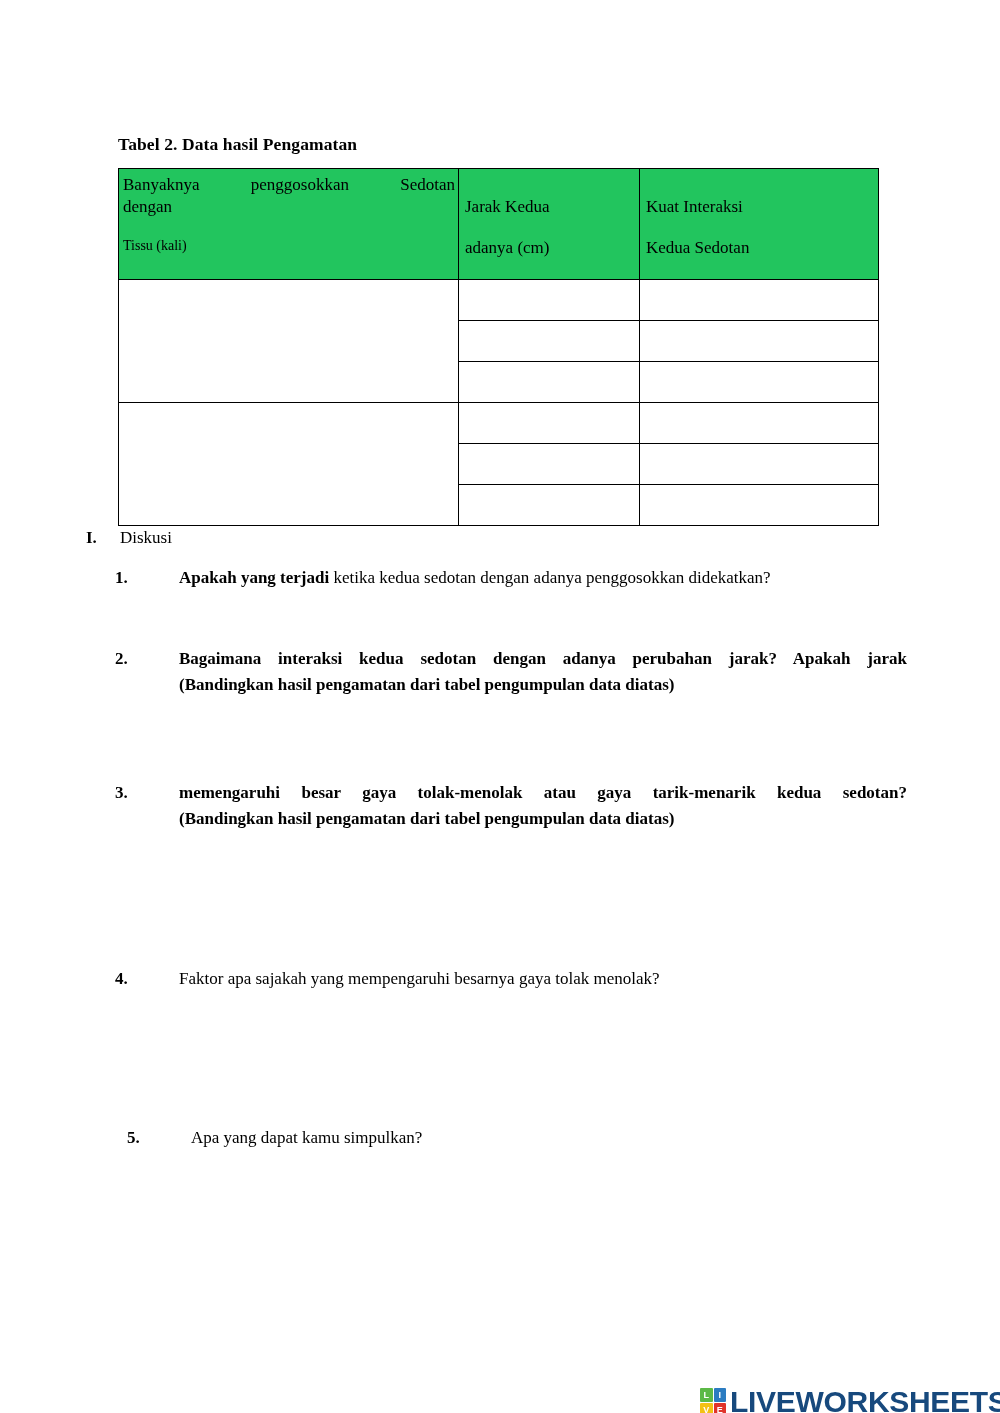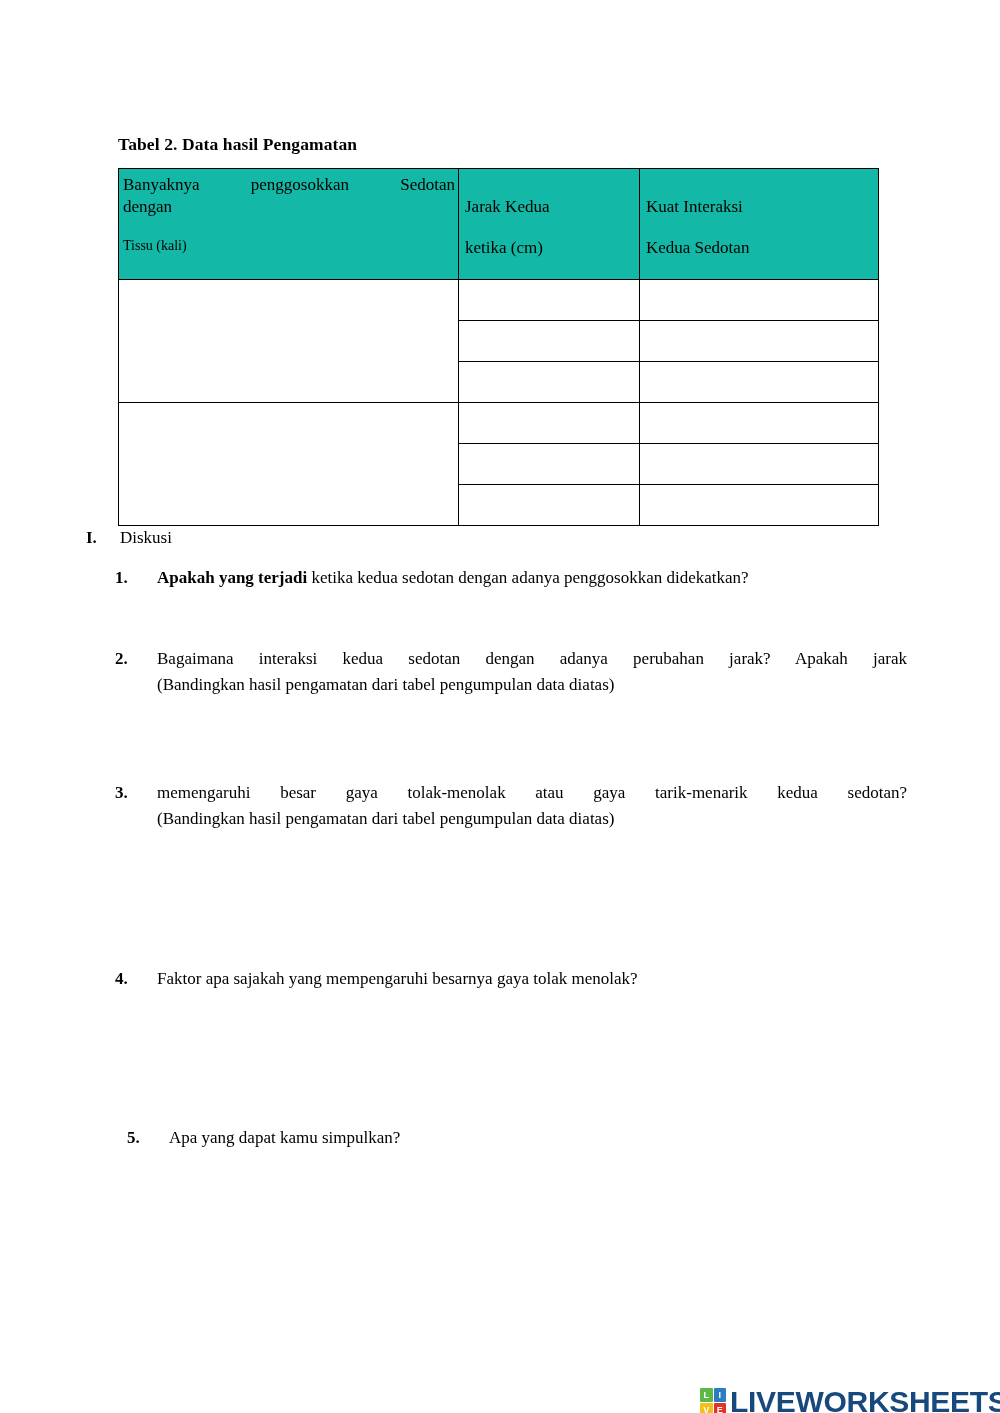--- a/index.html
+++ b/index.html
@@ -42,21 +42,21 @@
     width: 760px;
     border-collapse: collapse;
     table-layout: fixed;
   }
   .obs-table td {
     border: 1.3px solid #000000;
     padding: 0;
     vertical-align: top;
   }
   .obs-table .hdr {
-    background: #14b8a6;
+    background: #22c55e;
     height: 110px;
     position: relative;
   }
   .col-a { width: 340px; }
   .col-b { width: 181px; }
   .col-c { width: 239px; }
 
   .hdr-a-line1 {
     position: absolute;
     left: 4px;
@@ -132,35 +132,36 @@
   }
   .q .num {
     position: absolute;
     left: 0;
     top: 0;
     width: 40px;
     font-weight: bold;
   }
   .q .txt {
     display: block;
-    margin-left: 42px;
+    margin-left: 64px;
     text-align: justify;
   }
   .q b { font-weight: bold; }
 
   .q1 { left: 115px; top: 549px; width: 800px; }
   .q2 { left: 115px; top: 630px; width: 792px; }
   .q3 { left: 115px; top: 764px; width: 792px; }
   .q4 { left: 115px; top: 950px; width: 800px; }
   .q5 { left: 127px; top: 1109px; width: 800px; }
 
   .justified-block span.ln {
     display: block;
     text-align: justify;
     text-align-last: justify;
+    font-weight: bold;
   }
   .justified-block span.ln.last {
     text-align-last: left;
   }
 
   
   .lw-logo {
     position: absolute;
     left: 700px;
     top: 1371px;
@@ -214,21 +215,21 @@
     </colgroup>
     <tbody>
       <tr>
         <td class="hdr">
           <div class="hdr-a-line1">Banyaknya penggosokkan Sedotan</div>
           <div class="hdr-a-line2">dengan</div>
           <div class="hdr-a-line3">Tissu (kali)</div>
         </td>
         <td class="hdr">
           <div class="hdr-bc-line1">Jarak Kedua</div>
-          <div class="hdr-bc-line2">ketika (cm)</div>
+          <div class="hdr-bc-line2">adanya (cm)</div>
         </td>
         <td class="hdr">
           <div class="hdr-bc-line1">Kuat Interaksi</div>
           <div class="hdr-bc-line2">Kedua Sedotan</div>
         </td>
       </tr>
 
       <tr>
         <td class="body-merge" rowspan="3"></td>
         <td class="body-cell"></td>

